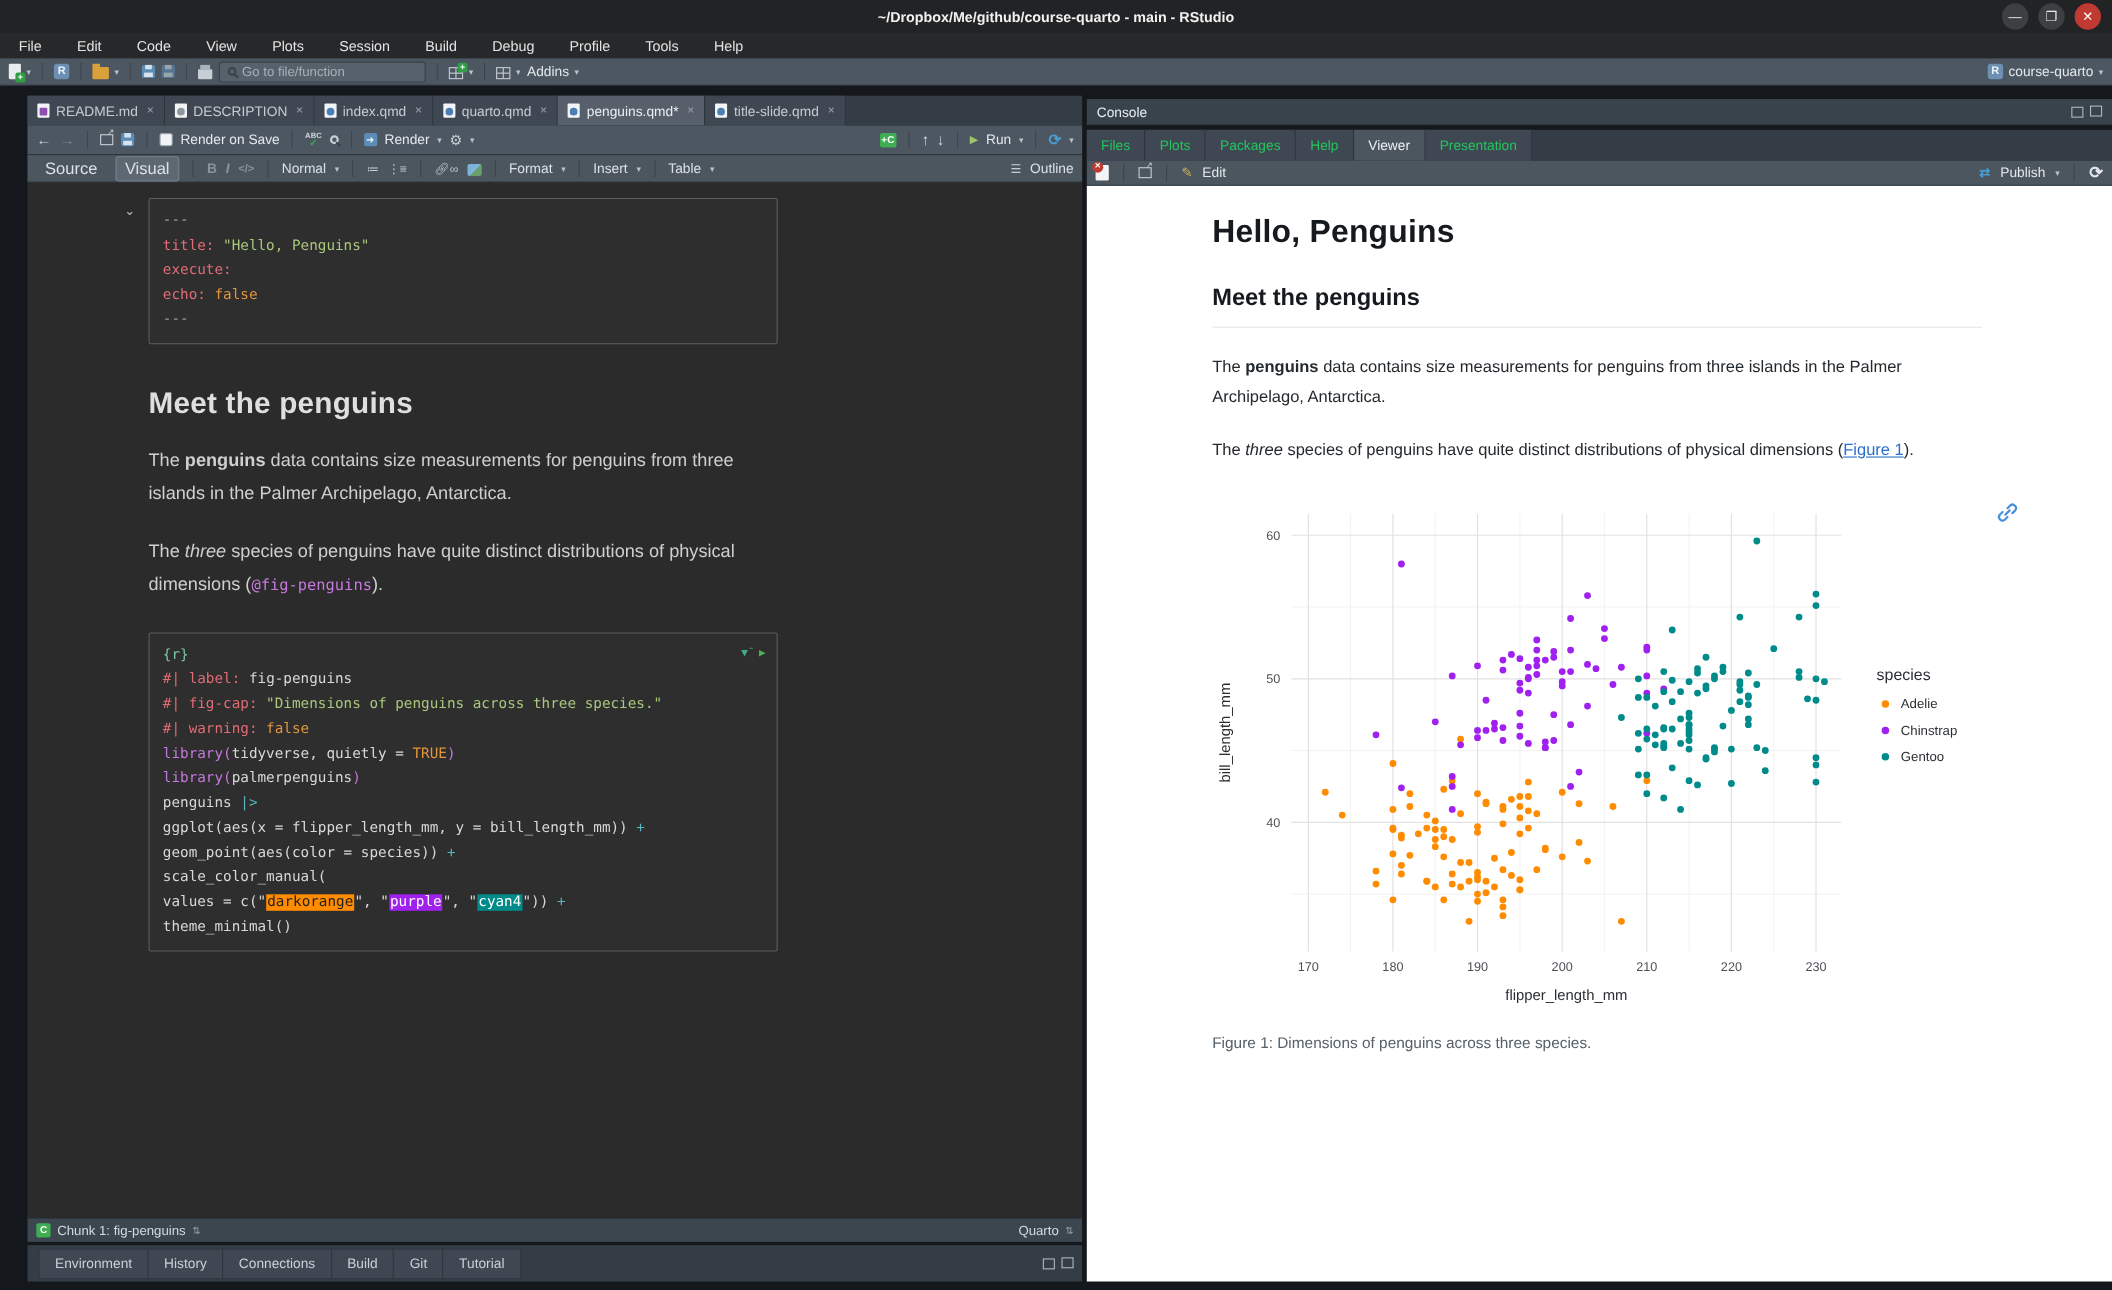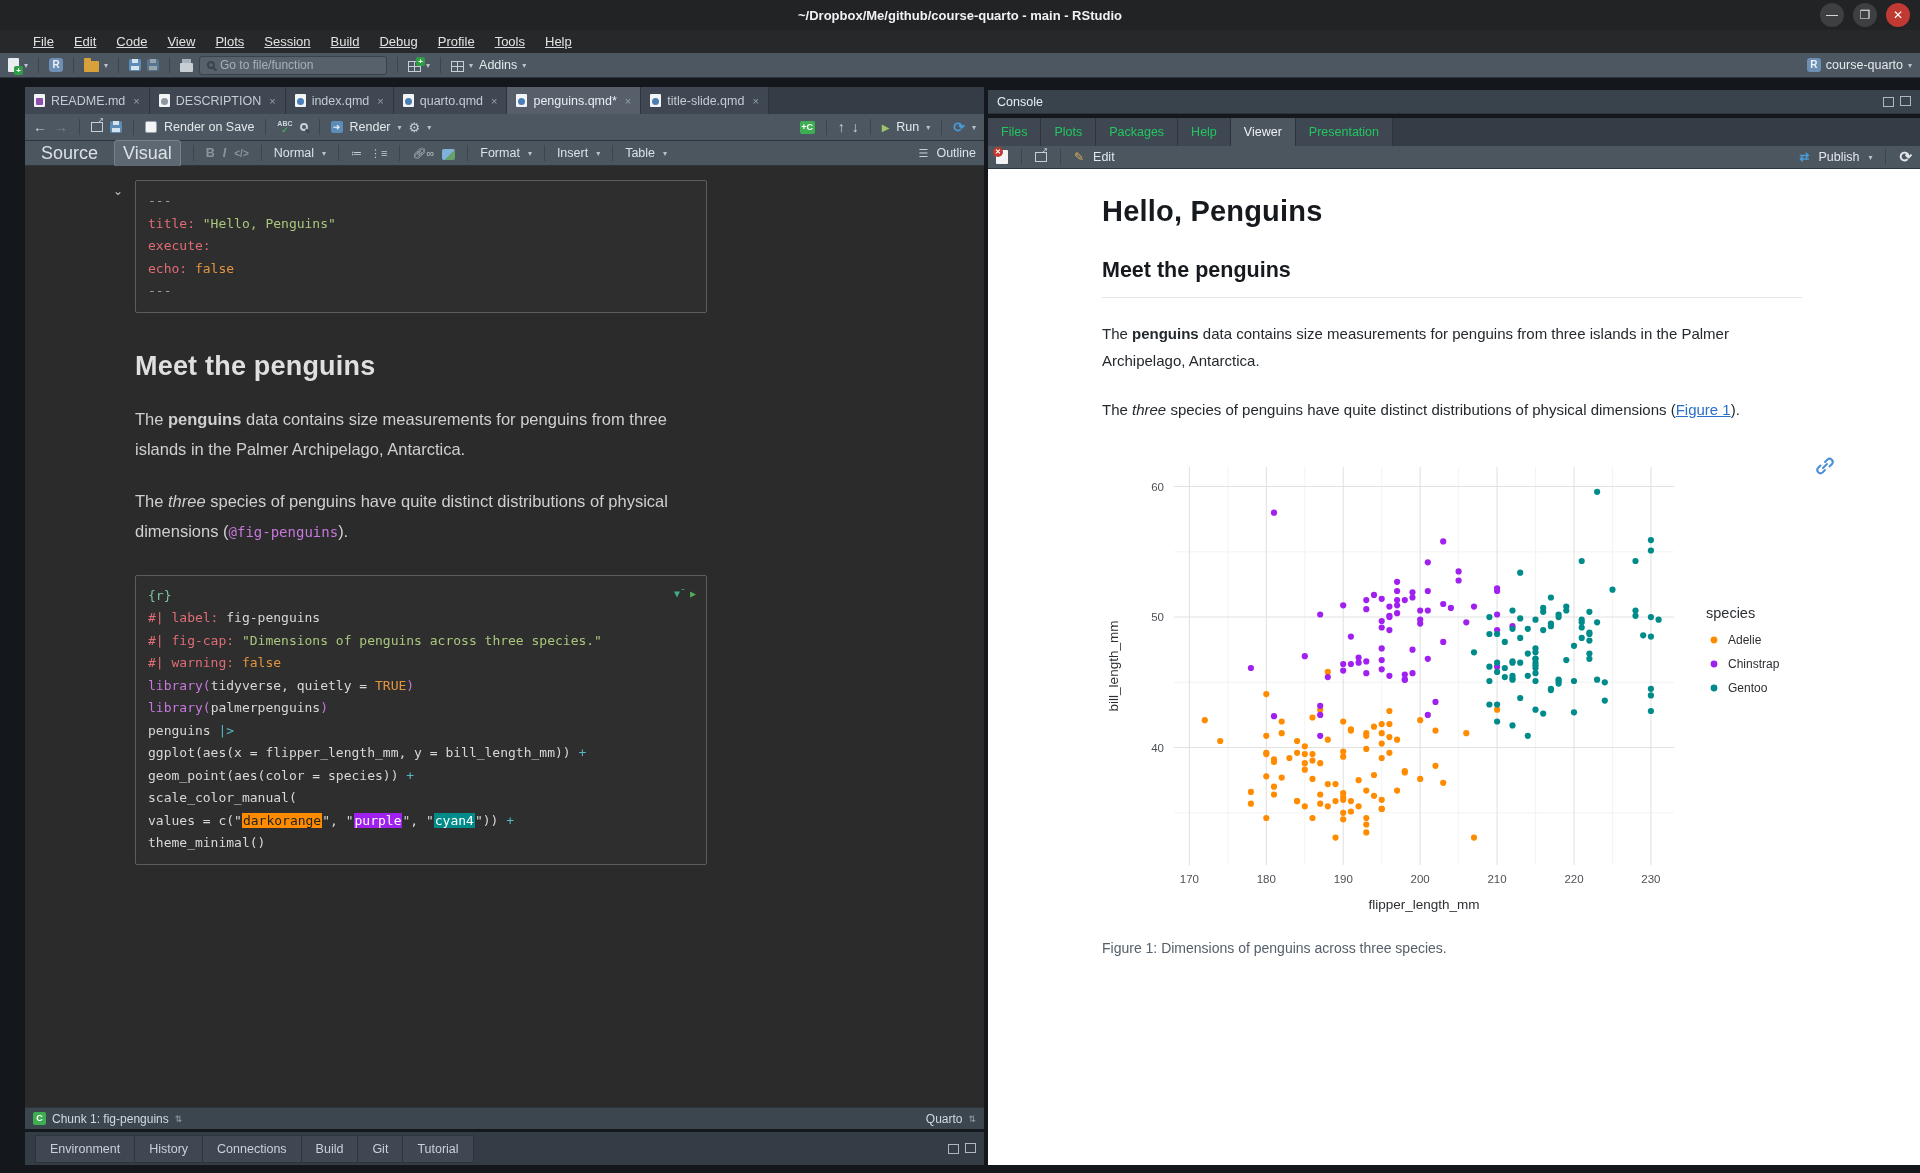--- a/index.html
+++ b/index.html
@@ -7,21 +7,21 @@
   body { font-family:"Liberation Sans", sans-serif; background:#14181c; font-size:13px; color:#d6dce2; }
 
   
   .titlebar { height:30px; background:#222325; display:flex; align-items:center; justify-content:center; position:relative; }
   .titlebar .title { font-weight:bold; font-size:13px; color:#f2f2f2; }
   .winbtns { position:absolute; right:10px; top:3px; display:flex; gap:9px; }
   .winbtn { width:24px; height:24px; border-radius:50%; background:#3d3f41; color:#e8e8e8; display:flex; align-items:center; justify-content:center; font-size:12px; }
   .winbtn.close { background:#c03a33; color:#fff; }
 
   
-  .menubar { height:23px; background:#27282a; display:flex; align-items:center; padding-left:24px; gap:2px;text-decoration:underline; }
+  .menubar { height:23px; background:#27282a; display:flex; align-items:center; padding-left:8px; gap:14px; }
   .menu-item { padding:3px 9px; color:#e3e3e3; font-size:13px; }
 
   
   .toolbar { height:25px; background:#4d5761; display:flex; align-items:center; padding:0 8px; gap:6px; border-bottom:1px solid #2c343c; }
   .tb-group { display:flex; align-items:center; gap:5px; }
   .tb-sep { width:1px; height:16px; background:#3c454e; margin:0 4px; }
   .caret { font-size:8px; color:#b9c1c9; }
   .spacer { flex:1; }
 
   
@@ -74,21 +74,21 @@
   .small-label { font-size:12.5px; color:#e3e8ec; }
   .abc { font-size:7px; font-weight:bold; color:#cdd5db; line-height:6px; text-align:center; }
   .abc .chk { color:#3fae53; font-size:9px; display:block; }
   .ic-render { width:12px; height:12px; background:#5b8db8; border-radius:2px; color:#eaf1f7; font-size:9px; line-height:12px; text-align:center; }
   .gear { color:#c7ced4; font-size:13px; }
   .chunkplus { width:15px; height:13px; background:#3fae53; border-radius:2px; color:#fff; font-size:9px; font-weight:bold; text-align:center; line-height:13px; }
   .run-ic { color:#9fc46a; font-size:10px; }
   .rerun { color:#4a9bd5; font-size:14px; font-weight:bold; }
 
   .format-toolbar { height:25px; background:#4c565f; display:flex; align-items:center; gap:8px; padding:0 8px; border-bottom:1px solid #2c343c; }
-  .sv-btn { font-size:18px; color:#dbe1e6; padding:2px 8px; border-radius:3px; }
+  .sv-btn { font-size:15px; color:#dbe1e6; padding:2px 8px; border-radius:3px; }
   .sv-btn.active { background:#5e6872; border:1px solid #77818b; }
   .fmt-dim { color:#8b949c; font-size:12.5px; font-weight:bold; }
   .fmt-dim.it { font-style:italic; }
   .fmt-label { font-size:12.5px; color:#dbe1e6; }
   .list-ic { color:#c7ced4; font-size:11px; }
   .ic-image { width:13px; height:11px; background:linear-gradient(135deg,#7fb2d9 55%, #67a06b 55%); border-radius:2px; margin-top:2px; }
   .ic-chain { color:#b9c1c9; font-size:11px; }
 
   
   .editor { flex:1; background:#2b2b2b; position:relative; overflow:hidden; padding:14px 0 0 110px; }

